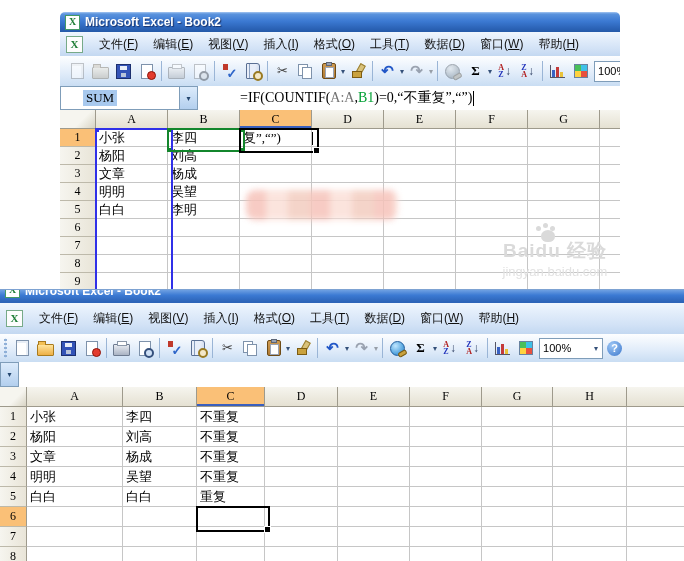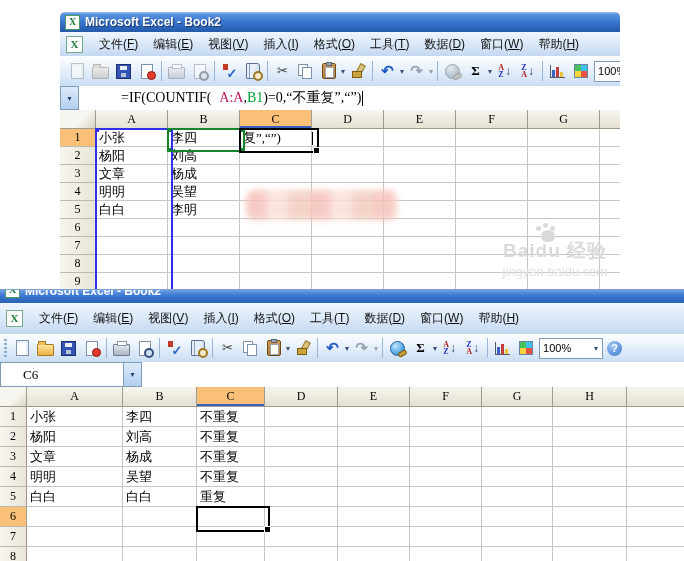--- a/index.html
+++ b/index.html
@@ -99,21 +99,21 @@
     font-size:13px;padding-left:22px;}
   .nb-t{width:96px;} .nb-b{width:100px;}
   .hl{background:#a8c9ee;padding:0 3px;}
   .nbdd{width:17px;background:linear-gradient(#dcebfb,#b3cfee);border:1px solid #7f9db9;
     font-size:8px;color:#24466e;display:flex;align-items:center;justify-content:center;}
   .fxzone{width:68px;background:linear-gradient(#c7dbf2,#aac7e8);border-right:1px solid #8fb0d4;
     display:flex;align-items:center;justify-content:flex-end;padding-right:8px;
     font:italic bold 13px "Liberation Serif",serif;color:#222;}
   .fml{flex:1;background:#fff;display:flex;align-items:center;font-size:14px;white-space:nowrap;overflow:hidden;}
   .fml .pad{width:42px;flex:0 0 auto;}
-  .refa{color:#be185d;margin-left:8px;} .refb{color:#00a033;}
+  .refa{color:#737373;} .refb{color:#00a033;}
   .caret{display:inline-block;width:1px;height:15px;background:#000;margin-left:1px;}
 
   
   .grid{position:absolute;left:0;right:0;bottom:0;background:#fff;font-family:"Liberation Serif",serif;}
   .gt{top:98px;} .gb{top:97px;}
   .hrow{display:flex;}
   .h{box-sizing:border-box;background:linear-gradient(180deg,#f6f5ef,#e5e1d2);border-right:1px solid #9e9a8c;
     border-bottom:1px solid #9e9a8c;text-align:center;font-size:12px;color:#000;flex:0 0 auto;}
   .gt .h{height:19px;line-height:18px;}
   .gb .h{height:20px;line-height:19px;}
@@ -248,20 +248,23 @@
         </span>
       <span class="tb">
           <span class="i-draw"></span>
         </span>
       <span class="zoombox">
           <span>100%</span>
         </span>
     </div>
 
     <div class="fbar ft">
+      <span class="namebox nb-t">
+          <span class="hl">SUM</span>
+        </span>
       <span class="nbdd">▾</span>
       <span class="fml">
         <span class="pad"></span>
           <span>=IF(COUNTIF(</span>
           <span class="refa">A:A</span>
           <span>,</span>
           <span class="refb">B1</span>
           <span>)=0,“不重复”,“”)</span>
           <span class="caret"></span>
       </span>
@@ -500,23 +503,20 @@
       <span class="zoombox">
           <span>100%</span>
           <span class="dd-a">▾</span>
         </span>
       <span class="tb">
           <span class="i-help">?</span>
         </span>
     </div>
 
     <div class="fbar fb">
-      <span class="namebox nb-b">
-          <span>C6</span>
-        </span>
       <span class="nbdd">▾</span>
       <span class="fml"></span>
     </div>
 
     <div class="grid gb">
       <div class="hrow">
         <span class="h corner b27"></span>
         <span class="h b96">A</span>
         <span class="h b74">B</span>
         <span class="h sel selc b68">C</span>

